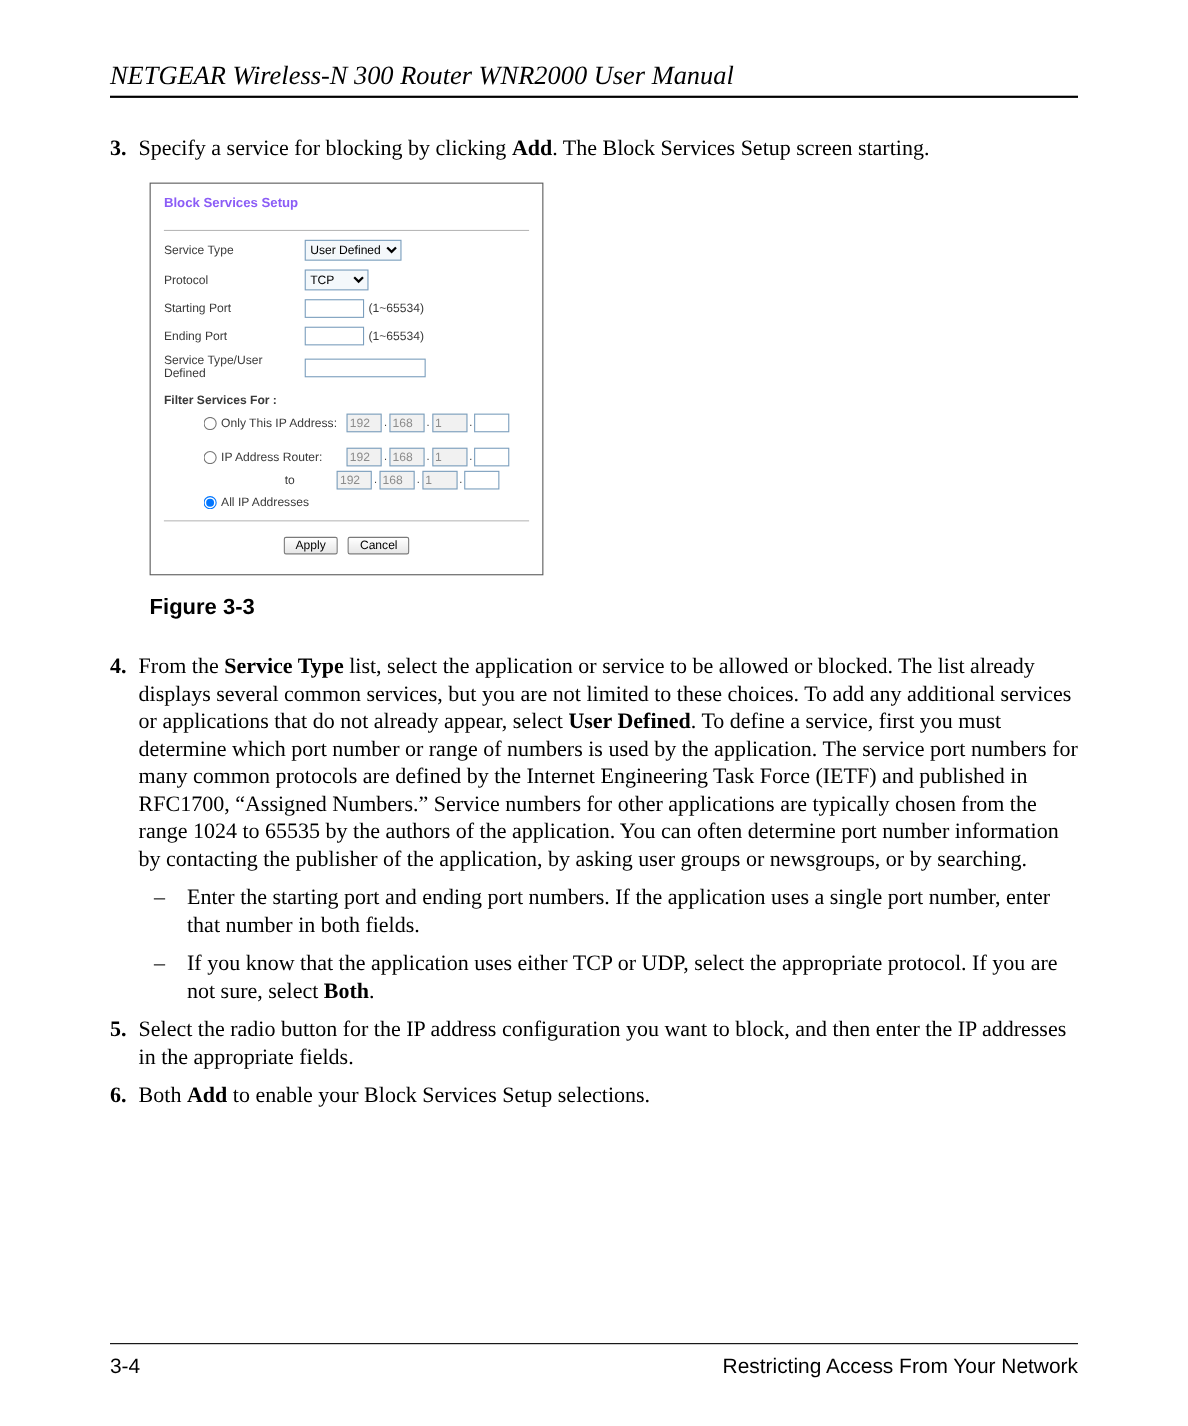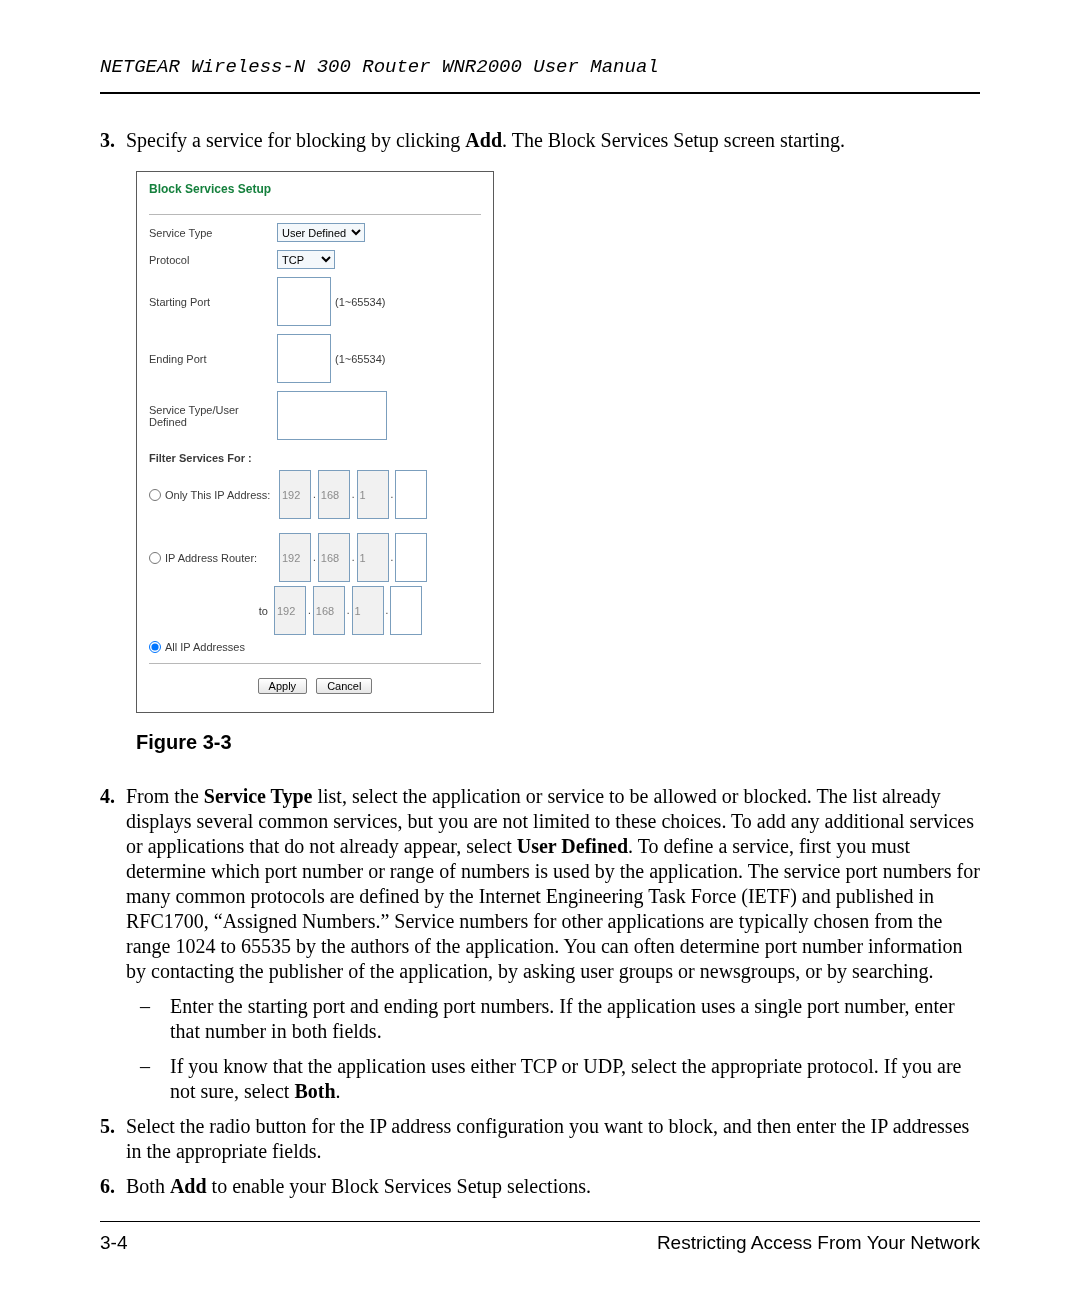--- a/index.html
+++ b/index.html
@@ -11,24 +11,23 @@
   }
   .page {
     width: 1080px;
     height: 1296px;
     box-sizing: border-box;
     padding: 56px 100px 30px 100px;
     position: relative;
   }
   .header-line {
     font-style: italic;
-    font-size: 19px;
-    padding-bottom: 14px;
+    font-size: 24px;
+    padding-bottom: 4px;
     border-bottom: 2px solid #000;
-    font-family: Liberation Mono, monospace;
   }
   ol.steps {
     list-style: none;
     margin: 34px 0 0 0;
     padding: 0;
   }
   ol.steps > li {
     display: flex;
     font-size: 20px;
     line-height: 1.25;
@@ -49,21 +48,21 @@
   .screenshot {
     width: 332px;
     border: 1px solid #5a5a5a;
     background: #fff;
     font-family: Arial, Helvetica, sans-serif;
     font-size: 11px;
     color: #3a3a3a;
     padding: 10px 12px 14px 12px;
   }
   .screenshot .title {
-    color: #15803d;
+    color: #8b5cf6;
     font-weight: bold;
     font-size: 12px;
     padding-bottom: 18px;
     border-bottom: 1px solid #b8b8b8;
   }
   .screenshot .row {
     display: flex;
     align-items: center;
     margin-top: 8px;
   }
@@ -75,40 +74,41 @@
     font-size: 11px;
     height: 19px;
     border: 1px solid #7b9ebd;
     background: #f4f8fb;
   }
   .screenshot input[type=text] {
     font-family: Arial, sans-serif;
     font-size: 11px;
     height: 15px;
     border: 1px solid #7b9ebd;
-    padding: 16px 2px;
+    padding: 0 2px;
   }
   .screenshot .port-input { width: 48px; }
   .screenshot .range-hint { margin-left: 4px; color: #3a3a3a; }
   .screenshot .wide-input { width: 104px; }
   .screenshot .section-label {
     font-weight: bold;
     margin-top: 12px;
     font-size: 11px;
   }
   .screenshot .radio-row {
     display: flex;
     align-items: center;
     margin-top: 6px;
   }
   .screenshot .radio-row .rlabel {
     width: 130px;
     display: flex;
     align-items: flex-start;
     gap: 4px;
+    margin-left: 36px;
   }
   .screenshot .ip-group {
     display: flex;
     align-items: center;
     gap: 2px;
   }
   .screenshot .ip-group input {
     width: 26px;
     text-align: left;
     color: #8c8c8c;
@@ -265,21 +265,21 @@
         <span class="ip-group">
           <input type="text" value="192" style="">
             <span class="dot">.</span>
           <input type="text" value="168" style="">
             <span class="dot">.</span>
           <input type="text" value="1" style="">
             <span class="dot">.</span>
           <input type="text" class="active" value="" style="">
         </span>
       </div>
-      <div class="radio-row" style="margin-top:4px;">
+      <div class="radio-row" style="margin-top:4px;gap:32px;">
         <span class="to-label">to</span>
         <span class="ip-group">
           <input type="text" value="192" style="">
             <span class="dot">.</span>
           <input type="text" value="168" style="">
             <span class="dot">.</span>
           <input type="text" value="1" style="">
             <span class="dot">.</span>
           <input type="text" class="active" value="" style="">
         </span>

